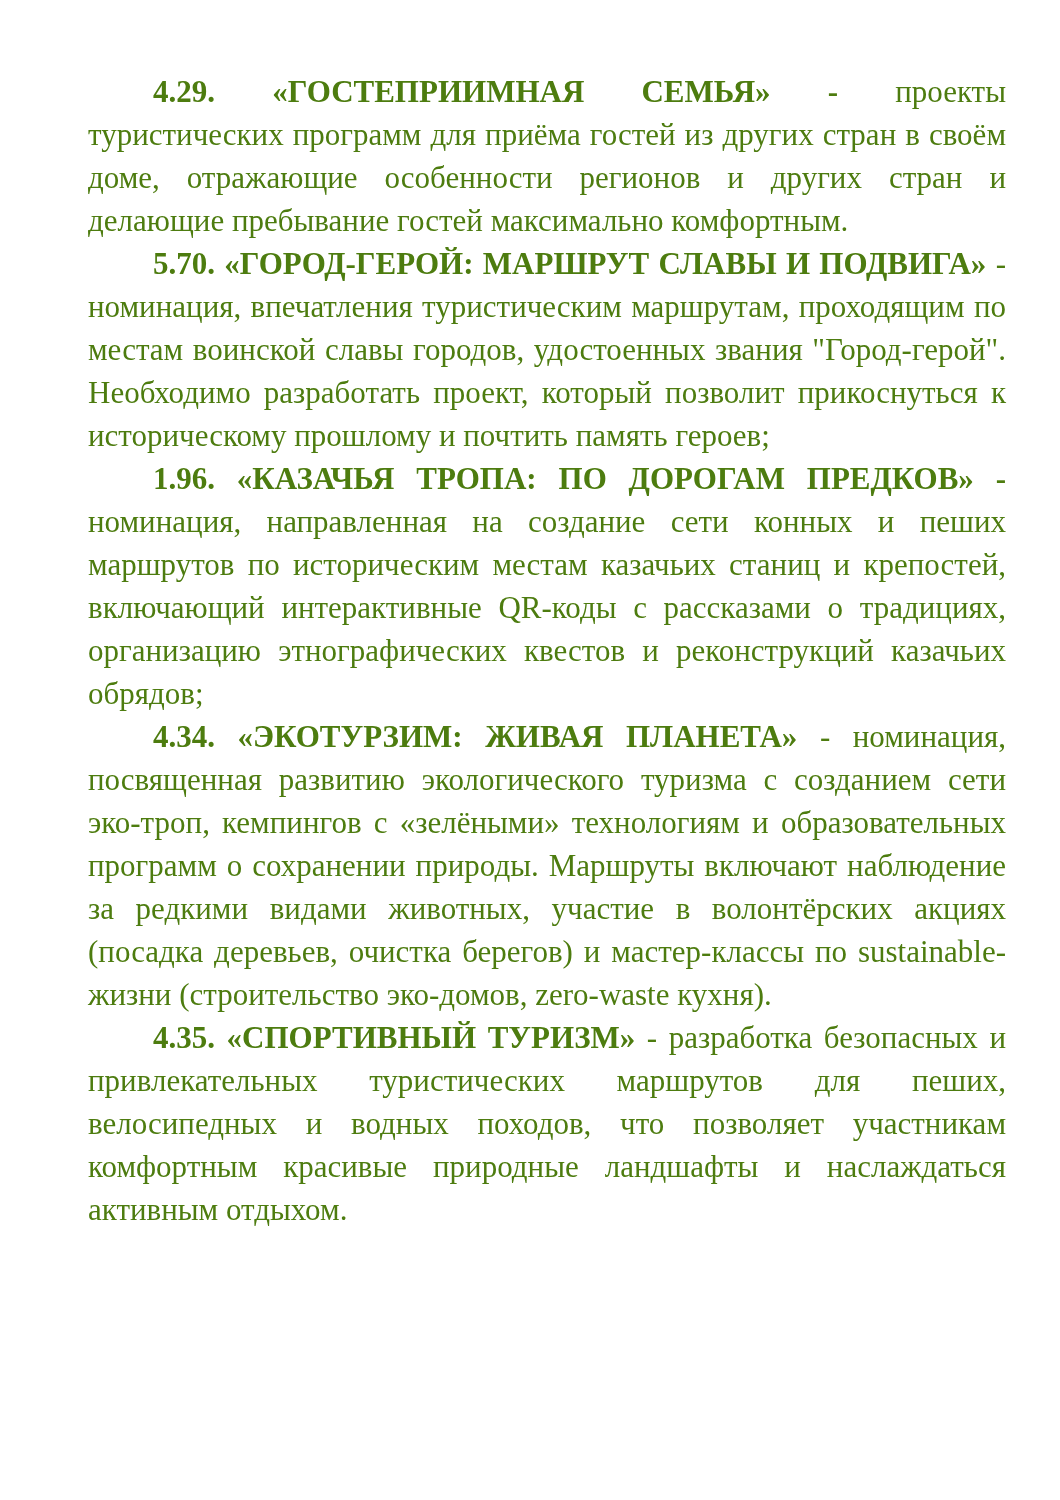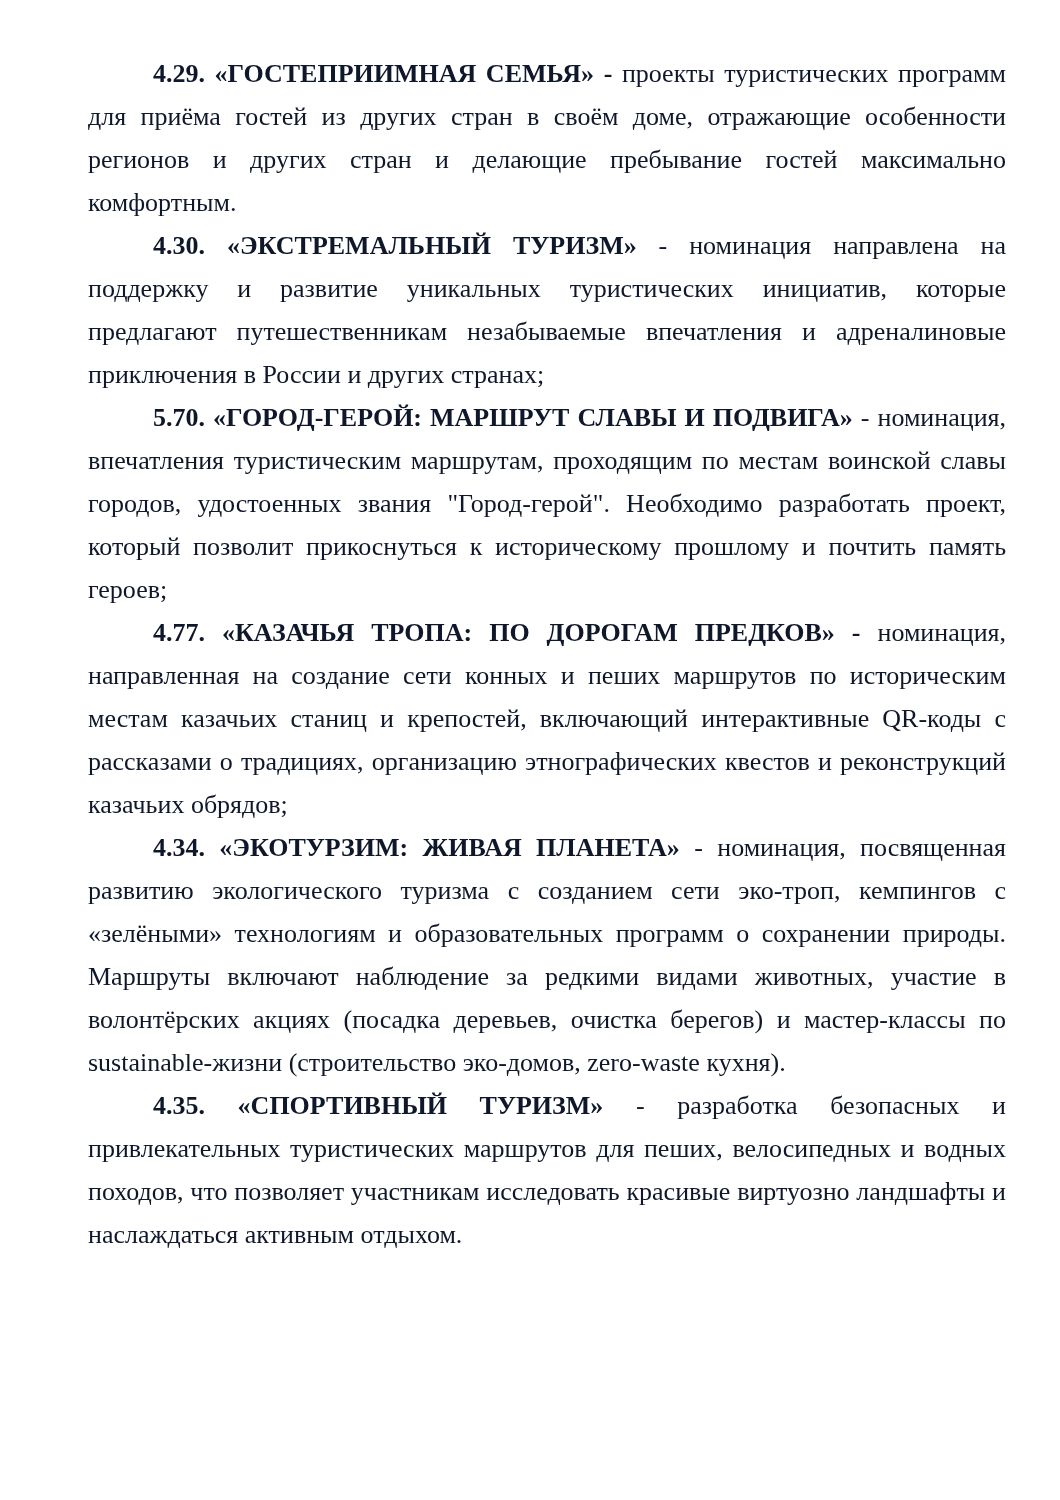--- a/index.html
+++ b/index.html
@@ -7,41 +7,40 @@
     position: relative;
     width: 1060px;
     height: 1500px;
     margin: 0 auto;
     background: #ffffff;
     color: #000000;
     overflow: hidden;
   }
   .content {
     box-sizing: border-box;
-    padding: 52px 54px 0 88px;
+    padding: 70px 54px 0 88px;
     font-family: "Liberation Serif", "DejaVu Serif", serif;
-    font-size: 26px;
+    font-size: 31px;
     line-height: 43px;
     text-align: justify;
-    color: #0f172a;
+    color: #4d7c0f;
   }
   .content p {
     margin: 0;
     padding: 0;
     text-indent: 65px;
   }
   .heading {
     font-weight: bold;
   }
 </style>
 </head>
 <body>
 
 <div class="page">
   <div class="content" id="doc">
       <p><span class="heading">4.29. «ГОСТЕПРИИМНАЯ СЕМЬЯ» -</span><span> проекты туристических программ для приёма гостей из других стран в своём доме, отражающие особенности регионов и других стран и делающие пребывание гостей максимально комфортным.</span></p>
-      <p><span class="heading">4.30. «ЭКСТРЕМАЛЬНЫЙ ТУРИЗМ»</span><span> - номинация направлена на поддержку и развитие уникальных туристических инициатив, которые предлагают путешественникам незабываемые впечатления и адреналиновые приключения в России и других странах;</span></p>
       <p><span class="heading">5.70. «ГОРОД-ГЕРОЙ: МАРШРУТ СЛАВЫ И ПОДВИГА»</span><span> - номинация, впечатления туристическим маршрутам, проходящим по местам воинской славы городов, удостоенных звания "Город-герой". Необходимо разработать проект, который позволит прикоснуться к историческому прошлому и почтить память героев;</span></p>
-      <p><span class="heading">4.77. «КАЗАЧЬЯ ТРОПА: ПО ДОРОГАМ ПРЕДКОВ» -</span><span> номинация, направленная на создание сети конных и пеших маршрутов по историческим местам казачьих станиц и крепостей, включающий интерактивные QR-коды с рассказами о традициях, организацию этнографических квестов и реконструкций казачьих обрядов;</span></p>
+      <p><span class="heading">1.96. «КАЗАЧЬЯ ТРОПА: ПО ДОРОГАМ ПРЕДКОВ» -</span><span> номинация, направленная на создание сети конных и пеших маршрутов по историческим местам казачьих станиц и крепостей, включающий интерактивные QR-коды с рассказами о традициях, организацию этнографических квестов и реконструкций казачьих обрядов;</span></p>
       <p><span class="heading">4.34. «ЭКОТУРЗИМ: ЖИВАЯ ПЛАНЕТА»</span><span> - номинация, посвященная развитию экологического туризма с созданием сети эко-троп, кемпингов с «зелёными» технологиям и образовательных программ о сохранении природы. Маршруты включают наблюдение за редкими видами животных, участие в волонтёрских акциях (посадка деревьев, очистка берегов) и мастер-классы по sustainable-жизни (строительство эко-домов, zero-waste кухня).</span></p>
-      <p><span class="heading">4.35. «СПОРТИВНЫЙ ТУРИЗМ»</span><span> - разработка безопасных и привлекательных туристических маршрутов для пеших, велосипедных и водных походов, что позволяет участникам исследовать красивые виртуозно ландшафты и наслаждаться активным отдыхом.</span></p>
+      <p><span class="heading">4.35. «СПОРТИВНЫЙ ТУРИЗМ»</span><span> - разработка безопасных и привлекательных туристических маршрутов для пеших, велосипедных и водных походов, что позволяет участникам комфортным красивые природные ландшафты и наслаждаться активным отдыхом.</span></p>
     </div>
 </div>
 
 </body></html>

